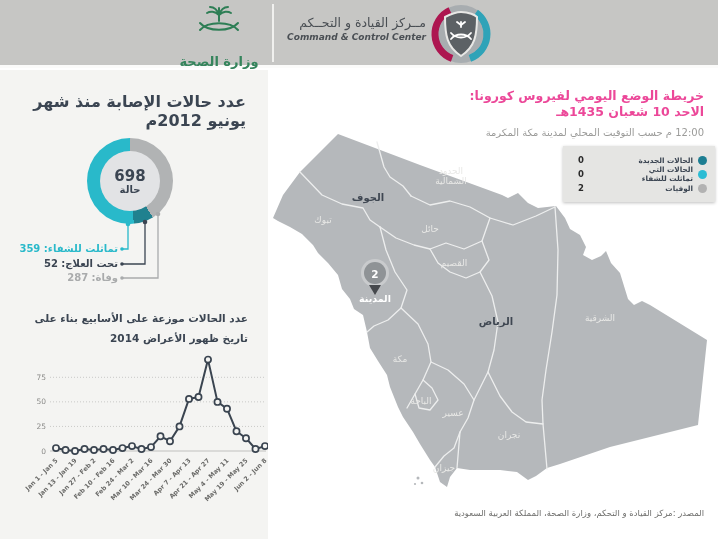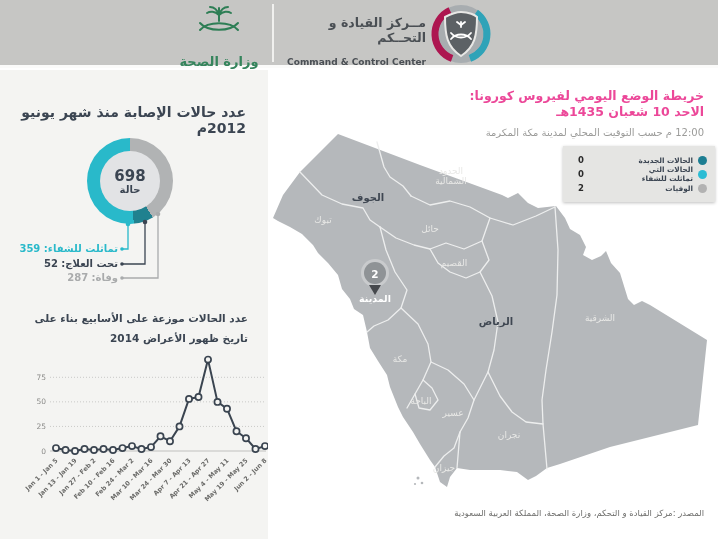--- a/index.html
+++ b/index.html
@@ -7,28 +7,28 @@
   .app { position:relative; width:718px; height:539px; overflow:hidden; background:#ffffff; }
 
   
   .header { position:absolute; left:0; top:0; width:718px; height:68px;
             background:#c6c6c4; border-bottom:3px solid #fbfbfa; }
   .moh-block { position:absolute; left:160px; top:3px; width:118px; text-align:center; }
   .moh-ar { font-size:13px; font-weight:bold; color:#35845c; margin-top:17px; }
   .moh-en { font-size:7.5px; color:#7b9c8a; }
   .header-divider { position:absolute; left:272px; top:4px; width:2px; height:58px; background:#f0f0ee; }
   .ccc-text { position:absolute; left:280px; top:15px; width:146px; text-align:right; direction:rtl; }
-  .ccc-ar { font-size:12.5px; font-weight:bold; color:#4a4f54; }
-  .ccc-en { font-size:9px; font-weight:bold; color:#4a4f54; direction:ltr; margin-top:12px; }
+  .ccc-ar { font-size:12.5px; font-weight:normal; color:#4a4f54; }
+  .ccc-en { font-size:9px; font-weight:bold; color:#4a4f54; direction:ltr; margin-top:2px;font-style:italic; }
   .ccc-logo { position:absolute; left:430px; top:2px; }
 
   
   .stats-panel { position:absolute; left:0; top:70px; width:268px; height:469px; background:#f4f4f2; }
-  .stats-title { position:absolute; top:34px; right:22px; width:230px; text-align:right; direction:rtl;
-                 font-size:14px; font-weight:bold; color:#3b4552; }
+  .stats-title { position:absolute; top:22px; right:22px; width:230px; text-align:right; direction:rtl;
+                 font-size:16px; font-weight:bold; color:#3b4552; }
   .donut { position:absolute; left:87px; top:68px; width:86px; height:86px; border-radius:50%; }
   .donut-hole { position:absolute; left:13px; top:13px; width:60px; height:60px; border-radius:50%;
                 background:#e2e3e5; display:flex; flex-direction:column; align-items:center; justify-content:center; }
   .donut-val { font-size:15px; font-weight:bold; color:#3b4552; line-height:16px; }
   .donut-unit { font-size:10px; font-weight:bold; color:#3b4552; }
   .callouts { position:absolute; left:0; top:140px; }
   .callout-label { position:absolute; right:150px; height:14px; line-height:14px; direction:rtl;
                    font-size:10px; font-weight:bold; white-space:nowrap; }
   .trend-title { position:absolute; top:238px; right:20px; width:220px; text-align:right; direction:rtl;
                  font-size:10.5px; font-weight:bold; color:#3b4552; line-height:20px; }

